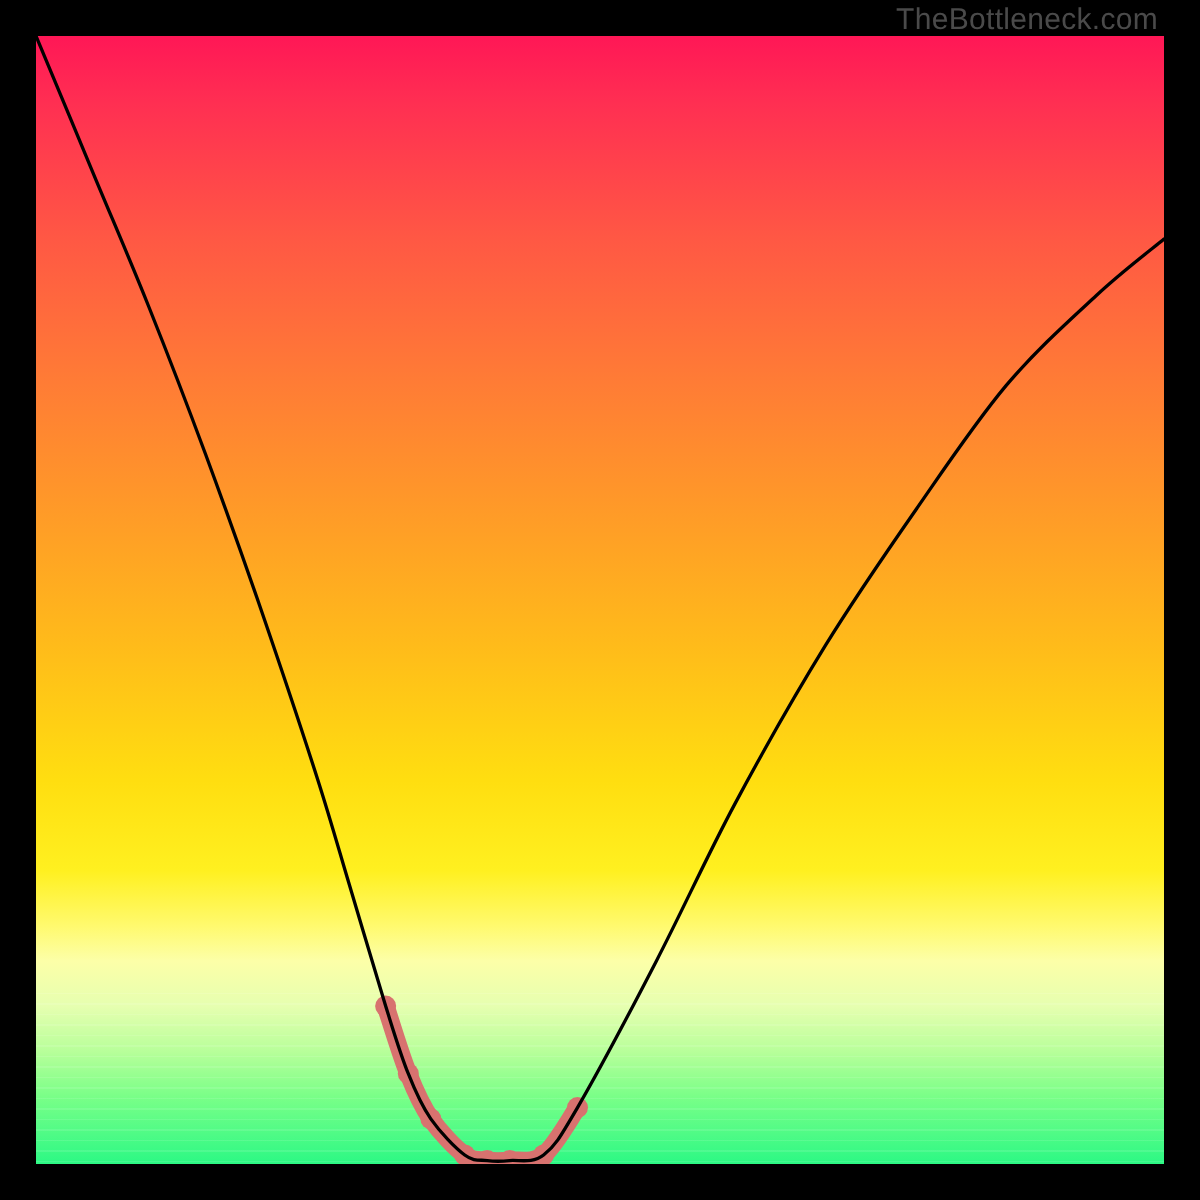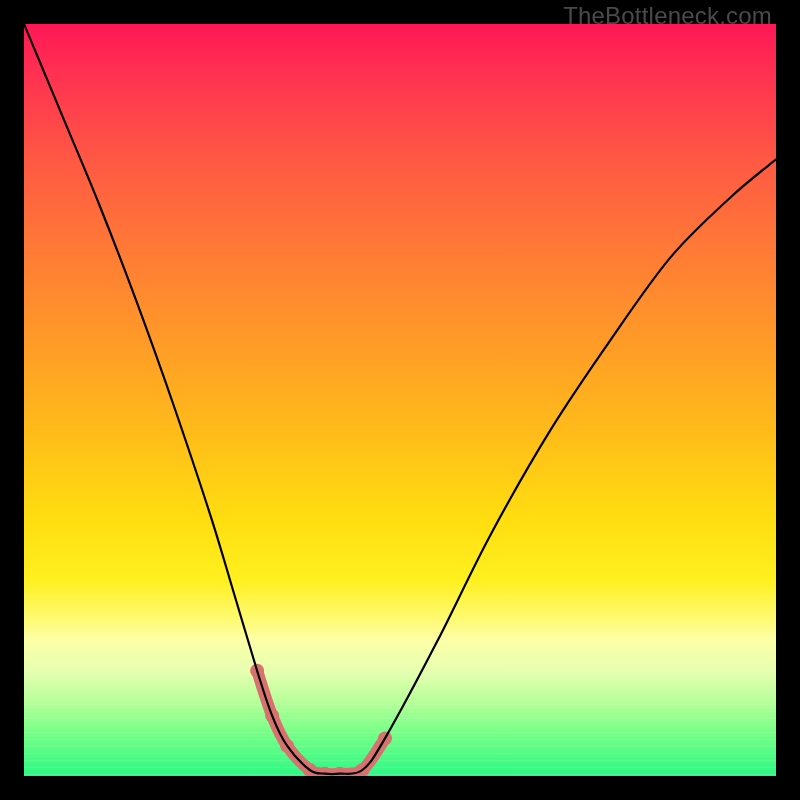--- a/index.html
+++ b/index.html
@@ -61,21 +61,21 @@
       rgba(255,255,255,0.10) 6px,
       rgba(255,255,255,0.10) 7px
     );
     pointer-events: none;
   }
   .watermark {
     position: absolute;
     top: 2px;
     right: 28px;
     color: #4a4a4a;
-    font-size: 24px;
+    font-size: 20px;
     font-weight: 500;
     letter-spacing: 0.2px;
     user-select: none;
   }
   svg.curve-layer {
     position: absolute;
     inset: 0;
     width: 100%;
     height: 100%;
     overflow: visible;

